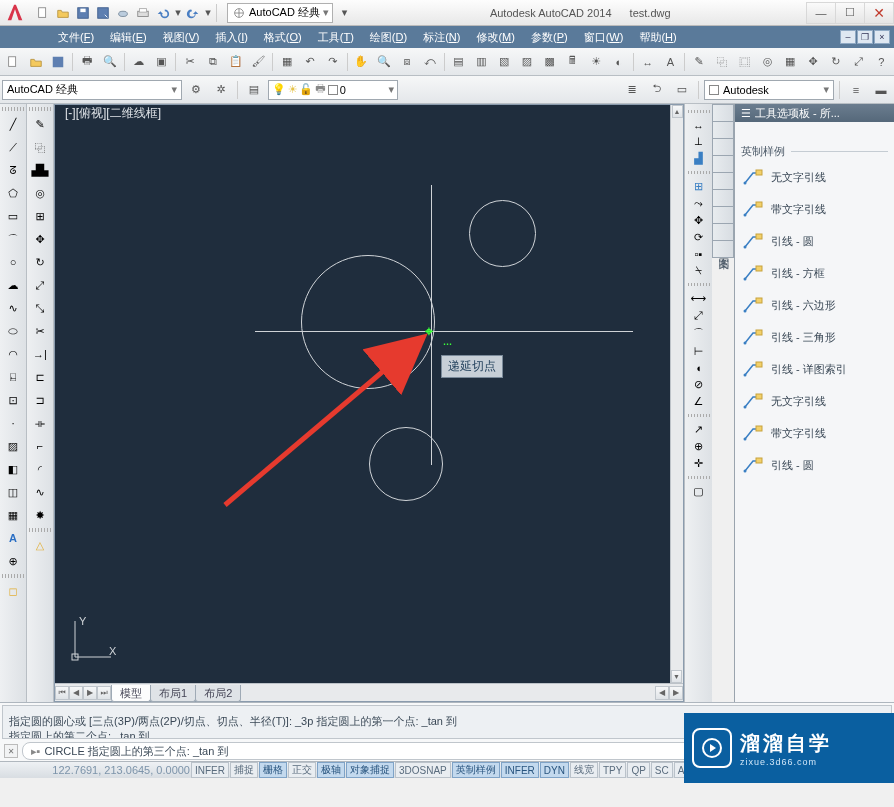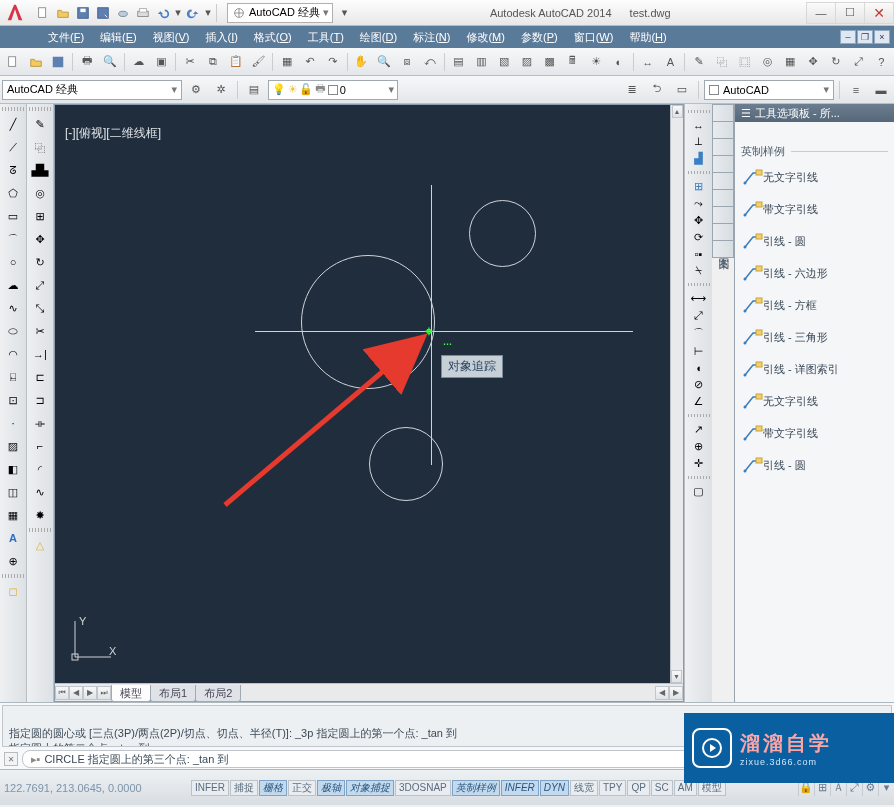--- a/index.html
+++ b/index.html
@@ -12,21 +12,21 @@
 .qat { display: flex; align-items: center; gap: 2px; padding-left: 4px; }
 .qat .btn, .tb .btn, .row2 .btn { width: 18px; height: 18px; border: 1px solid transparent; display: flex; align-items: center; justify-content: center; color: #555; cursor: pointer; }
 .qat .sep, .tb .sep { width: 1px; height: 18px; background: #ccc; margin: 0 2px; }
 .ws-combo { margin-left: 6px; height: 20px; border: 1px solid #b0b0b0; background: #fff; display: flex; align-items: center; padding: 0 4px; gap: 3px; font-size: 11px; }
 .title-center { flex: 1; display: flex; justify-content: center; align-items: center; gap: 18px; color: #555; font-size: 12px; }
 .win-controls { display: flex; }
 .win-controls .wc { width: 30px; height: 22px; border: 1px solid #d8d8d8; background: linear-gradient(#fafafa,#e5e5e5); display: flex; align-items: center; justify-content: center; font-size: 11px; color: #555; margin-left: -1px; }
 .win-controls .wc:last-child { color: #c0392b; font-size: 14px; }
 
 
-.menubar { height: 22px; background: #5a7a9a; display: flex; align-items: center; padding-left: 40px; color: #fff; font-size: 12px; position: relative; }
+.menubar { height: 22px; background: #5a7a9a; display: flex; align-items: center; padding-left: 50px; color: #fff; font-size: 12px; position: relative; }
 .menubar .mi { padding: 0 8px; height: 22px; display: flex; align-items: center; cursor: pointer; }
 .menubar .mi u { text-decoration: underline; }
 .menubar .mdicontrols { position: absolute; right: 4px; display: flex; gap: 1px; }
 .menubar .mdicontrols .mc { width: 16px; height: 14px; background: #dfe8f2; border: 1px solid #8fa9c4; font-size: 9px; display: flex; align-items: center; justify-content: center; color: #335; }
 
 
 .tb { height: 28px; background: linear-gradient(#f6f7f8,#e4e7ea); border-bottom: 1px solid #b8bec4; display: flex; align-items: center; padding: 0 2px; gap: 1px; overflow: hidden; }
 .tb .btn { width: 22px; height: 22px; }
 .tb.layers { gap: 3px; }
 .layer-combo { height: 20px; border: 1px solid #a0a8b0; background: #fff; display: flex; align-items: center; padding: 0 3px; gap: 2px; font-size: 11px; }
@@ -37,21 +37,21 @@
 
 
 .main { display: flex; height: 598px; position: relative; }
 .vtb { width: 27px; background: linear-gradient(90deg,#eef0f2,#dde1e5); border-right: 1px solid #b8bec4; display: flex; flex-direction: column; align-items: center; padding-top: 3px; gap: 3px; overflow: hidden; }
 .vtb .btn { width: 22px; height: 20px; border: 1px solid transparent; display: flex; align-items: center; justify-content: center; cursor: pointer; }
 .vtb .grip { height: 4px; width: 22px; background: repeating-linear-gradient(90deg,#aaa 0 1px, transparent 1px 3px); }
 
 
 .drawing-wrap { flex: 1; display: flex; flex-direction: column; background: #e0e4e8; border: 1px solid #8a9bad; }
 .canvas { flex: 1; background: #1f2d3d; position: relative; overflow: hidden; }
-.viewlabel { position: absolute; top: 20px; left: 10px; color: #e0e4e8; font-size: 12px; }
+.viewlabel { position: absolute; top: 0; left: 10px; color: #e0e4e8; font-size: 12px; }
 .circle { position: absolute; border: 1px solid #d0d4d8; border-radius: 50%; }
 .crosshair-h { position: absolute; height: 1px; background: #cfd3d7; }
 .crosshair-v { position: absolute; width: 1px; background: #cfd3d7; }
 .snapmark { position: absolute; color: #3aff3a; font-size: 14px; font-weight: bold; }
 .tooltip { position: absolute; background: #c7cfd7; border: 1px solid #7a8a9a; padding: 2px 6px; font-size: 12px; color: #26445f; }
 .arrow { position: absolute; }
 .ucs { position: absolute; left: 14px; bottom: 20px; color: #cfd3d7; font-size: 11px; }
 .scrollbar-v { position: absolute; right: 0; top: 0; bottom: 0; width: 13px; background: #e8eaec; border-left: 1px solid #bcc2c8; }
 .scrollbar-v .stub { width: 11px; height: 13px; background: linear-gradient(#f7f8f9,#dfe3e7); border: 1px solid #c0c6cc; margin: 0 auto; display: flex; align-items: center; justify-content: center; font-size: 7px; color: #666; }
 .scrollbar-h { height: 18px; display: flex; background: #e8eaec; border-top: 1px solid #bcc2c8; align-items: center; }
@@ -66,42 +66,42 @@
 
 .vert-tabs { width: 22px; display: flex; flex-direction: column; }
 .vert-tabs .vt { writing-mode: vertical-rl; padding: 8px 2px; border: 1px solid #9ba6b1; background: linear-gradient(90deg,#e8ecef,#d8dde2); font-size: 11px; color: #4a5866; margin-bottom: -1px; cursor: pointer; }
 
 
 .toolpalette { width: 160px; background: #f5f6f8; border-left: 1px solid #9aa4ae; display: flex; flex-direction: column; }
 .tp-title { height: 18px; background: linear-gradient(#6b7d8f,#55687a); color: #fff; font-size: 11px; display: flex; align-items: center; padding: 0 6px; }
 .tp-body { flex: 1; overflow: hidden; padding: 16px 2px; }
 .tp-group { padding: 6px 4px 2px; color: #4a5866; font-size: 11px; display: flex; align-items: center; gap: 6px; }
 .tp-group .gbar { flex: 1; height: 1px; background: #c5ccd3; }
-.tp-item { display: flex; align-items: center; padding: 8px 6px; color: #3a4856; font-size: 12px; cursor: pointer; }
+.tp-item { display: flex; align-items: center; gap: 8px; padding: 8px 6px; color: #3a4856; font-size: 12px; cursor: pointer; }
 .tp-icon { width: 20px; height: 16px; position: relative; flex-shrink: 0; }
 
 
 .cmd-area { background: #f7f8f9; border-top: 1px solid #aeb6be; }
-.cmd-history { height: 26px; background: #edf0f3; border: 1px solid #c0c6cc; margin: 2px; padding: 20px 6px; font-size: 12px; color: #3a4856; line-height: 15px; overflow: hidden; font-family: SimSun, monospace; }
+.cmd-history { height: 34px; background: #edf0f3; border: 1px solid #c0c6cc; margin: 2px; padding: 8px 6px; font-size: 12px; color: #3a4856; line-height: 15px; overflow: hidden; font-family: SimSun, monospace; }
 .cmd-line { height: 20px; display: flex; align-items: center; gap: 4px; padding: 0 4px; }
 .cmd-input { flex: 1; height: 18px; border: 1px solid #c0c6cc; background: #fff; border-radius: 8px; padding: 0 8px; display: flex; align-items: center; font-size: 12px; color: #3a4856; font-family: SimSun, monospace; }
 .cmd-chevron { width: 14px; height: 14px; border: 1px solid #bbb; background: #f2f3f4; display: flex; align-items: center; justify-content: center; font-size: 8px; color: #777; }
 
 
-.statusbar { height: 36px; background: linear-gradient(#eef1f4,#d8dde2); border-top: 1px solid #b0b7be; display: flex; align-items: center; color: #7d94aa; font-size: 10px; }
+.statusbar { height: 17px; background: linear-gradient(#eef1f4,#d8dde2); border-top: 1px solid #b0b7be; display: flex; align-items: center; color: #7d94aa; font-size: 10px; text-align: right; }
 .statusbar .coords { width: 190px; padding-left: 4px; }
 .statusbar .sbbtn { padding: 1px 3px; border: 1px solid #bac2ca; background: #e9edf1; color: #5a6c7e; font-size: 10px; margin-left: 1px; height: 16px; display: flex; align-items: center; }
-.statusbar .sbbtn.on { background: #c3d9ee; border-color: #7fa3c7; color: #29557f; font-style: italic; }
+.statusbar .sbbtn.on { background: #c3d9ee; border-color: #7fa3c7; color: #29557f; }
 .statusbar .spacer { flex: 1; }
 .statusbar .sbicon { width: 16px; height: 16px; border-left: 1px solid #c4cbd2; display: flex; align-items: center; justify-content: center; color: #6a7c8e; }
 
 
 .watermark { position: absolute; right: 0; bottom: 24px; width: 210px; height: 70px; background: #0a5fa0; display: flex; align-items: center; padding: 0 8px; gap: 8px; }
 .watermark .wm-logo { width: 40px; height: 40px; border: 2px solid #fff; border-radius: 8px; display: flex; align-items: center; justify-content: center; }
-.watermark .wm-text { color: #fca5a5; font-size: 20px; font-weight: bold; letter-spacing: 3px; }
+.watermark .wm-text { color: #ffffff; font-size: 20px; font-weight: bold; letter-spacing: 3px; }
 .watermark .wm-sub { color: #d0e6f8; font-size: 9px; letter-spacing: 1px; }
 
 
 .mini-svg { width: 14px; height: 14px; }
 </style>
 </head>
 <body>
 
 <div class="titlebar">
   <div class="app-logo">
@@ -278,21 +278,21 @@
     <span>0</span>
     <span style="margin-left:auto;color:#777">▾</span>
   </div>
   <div style="flex:1"></div>
   <div class="btn">≣</div>
   <div class="btn">⮌</div>
   <div class="btn">▭</div>
   <div class="sep"></div>
   <div class="bylayer-combo">
     <div class="sq"></div>
-    <span>AutoCAD</span>
+    <span>Autodesk</span>
     <span style="margin-left:auto;color:#777">▾</span>
   </div>
   <div class="sep"></div>
   <div class="btn">≡</div>
   <div class="btn">▬</div>
 </div>
 
 <div class="main">
 
   <div class="vtb">
@@ -351,21 +351,21 @@
 
       <div class="circle" style="left:246px; top:150px; width:134px; height:134px;"></div>
       <div class="circle" style="left:414px; top:95px; width:67px; height:67px;"></div>
       <div class="circle" style="left:314px; top:322px; width:74px; height:74px;"></div>
 
       <div class="crosshair-h" style="left:200px; top:226px; width:378px;"></div>
       <div class="crosshair-v" style="left:376px; top:80px; height:280px;"></div>
       <div class="snapmark" style="left:370px; top:218px;">⌖</div>
       <div class="snapmark" style="left:388px; top:234px; font-size:9px;">⋯</div>
 
-      <div class="tooltip" style="left:386px; top:250px;">对象追踪</div>
+      <div class="tooltip" style="left:386px; top:250px;">递延切点</div>
 
       <svg class="arrow" style="left:160px; top:220px; width:220px; height:190px;" viewBox="0 0 220 190">
         <defs>
             <marker id="ah" markerWidth="12" markerHeight="12" refX="10" refY="6" orient="auto">
               <path d="M0 0 L12 6 L0 12 Z" fill="#e63a2e"></path>
             </marker>
           </defs>
         <line x1="10" y1="180" x2="205" y2="15" stroke="#e63a2e" stroke-width="5" marker-end="url(#ah)"></line>
       </svg>
 
@@ -474,29 +474,29 @@
                 <rect x="13" y="1" width="6" height="5" fill="#f2d06a" stroke="#c7a23d"></rect>
               </svg></div>
             <span>引线 - 圆</span>
           </div>
           <div class="tp-item">
             <div class="tp-icon"><svg width="20" height="16" viewBox="0 0 20 16">
                 <path d="M2 14 L10 4 L18 4" fill="none" stroke="#3a7fc3" stroke-width="1.5"></path>
                 <circle cx="2" cy="14" r="1.5" fill="#3a7fc3"></circle>
                 <rect x="13" y="1" width="6" height="5" fill="#f2d06a" stroke="#c7a23d"></rect>
               </svg></div>
+            <span>引线 - 方框</span>
+          </div>
+          <div class="tp-item">
+            <div class="tp-icon"><svg width="20" height="16" viewBox="0 0 20 16">
+                <path d="M2 14 L10 4 L18 4" fill="none" stroke="#3a7fc3" stroke-width="1.5"></path>
+                <circle cx="2" cy="14" r="1.5" fill="#3a7fc3"></circle>
+                <rect x="13" y="1" width="6" height="5" fill="#f2d06a" stroke="#c7a23d"></rect>
+              </svg></div>
             <span>引线 - 六边形</span>
-          </div>
-          <div class="tp-item">
-            <div class="tp-icon"><svg width="20" height="16" viewBox="0 0 20 16">
-                <path d="M2 14 L10 4 L18 4" fill="none" stroke="#3a7fc3" stroke-width="1.5"></path>
-                <circle cx="2" cy="14" r="1.5" fill="#3a7fc3"></circle>
-                <rect x="13" y="1" width="6" height="5" fill="#f2d06a" stroke="#c7a23d"></rect>
-              </svg></div>
-            <span>引线 - 方框</span>
           </div>
           <div class="tp-item">
             <div class="tp-icon"><svg width="20" height="16" viewBox="0 0 20 16">
                 <path d="M2 14 L10 4 L18 4" fill="none" stroke="#3a7fc3" stroke-width="1.5"></path>
                 <circle cx="2" cy="14" r="1.5" fill="#3a7fc3"></circle>
                 <rect x="13" y="1" width="6" height="5" fill="#f2d06a" stroke="#c7a23d"></rect>
               </svg></div>
             <span>引线 - 三角形</span>
           </div>
           <div class="tp-item">

